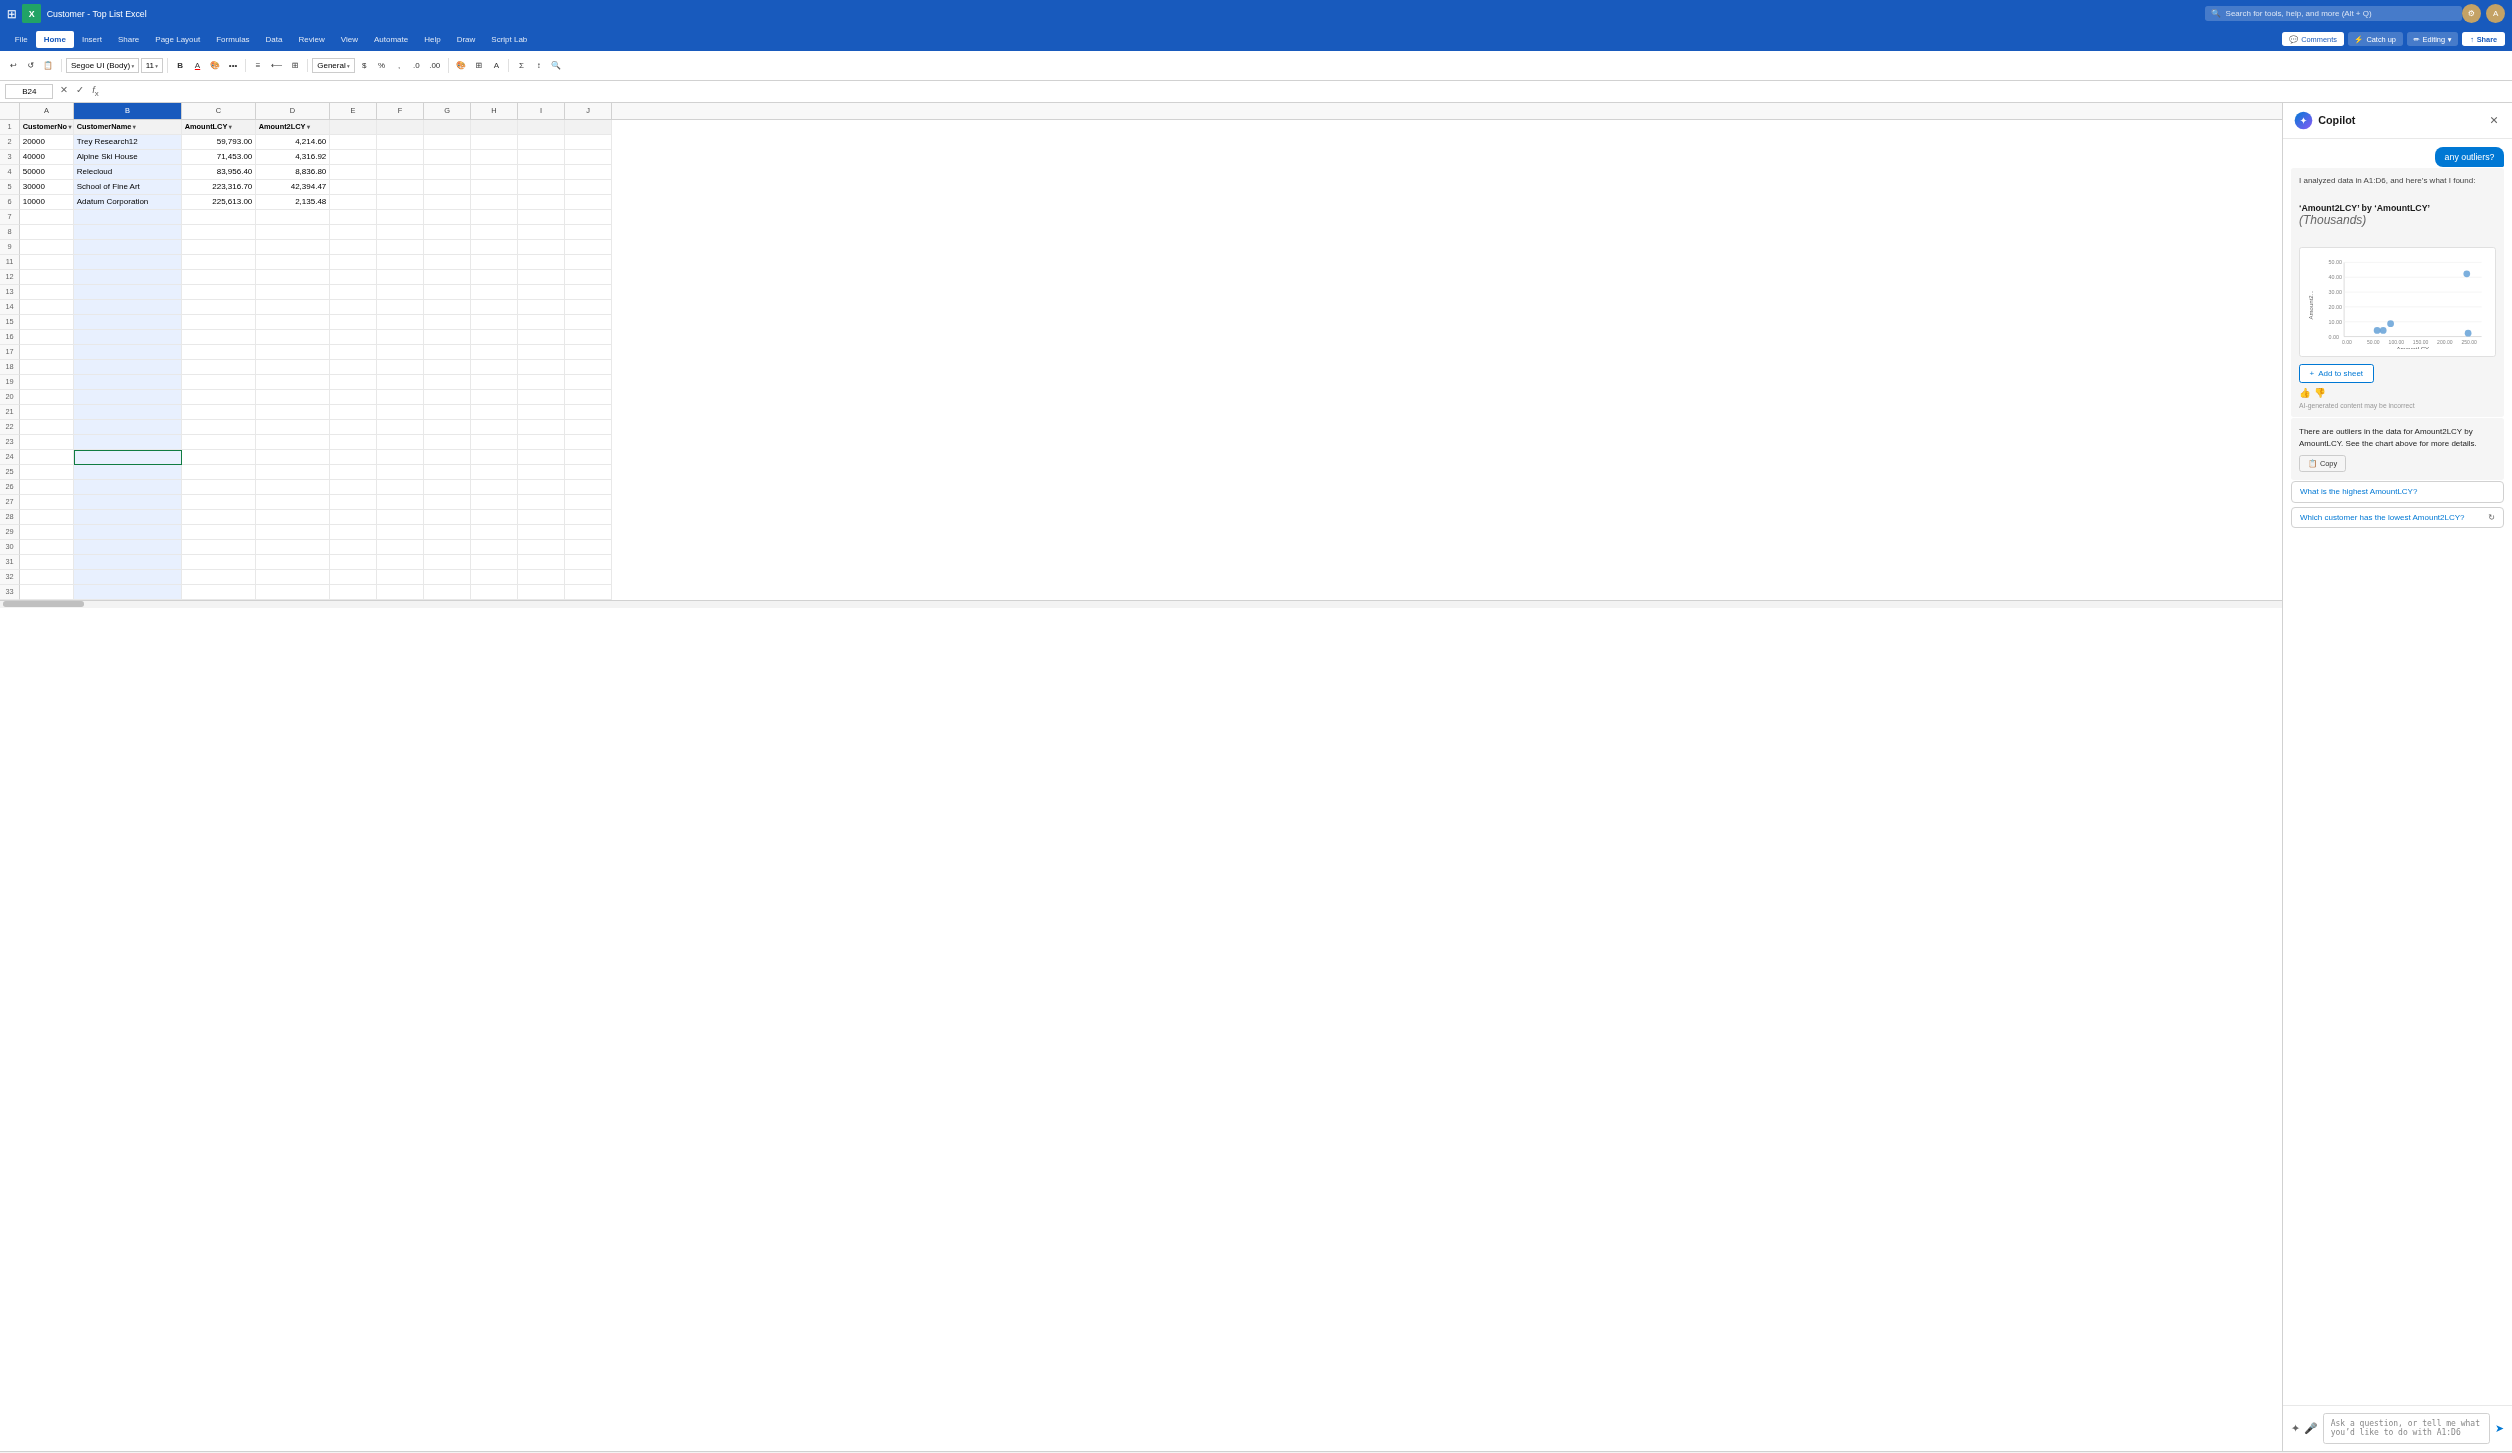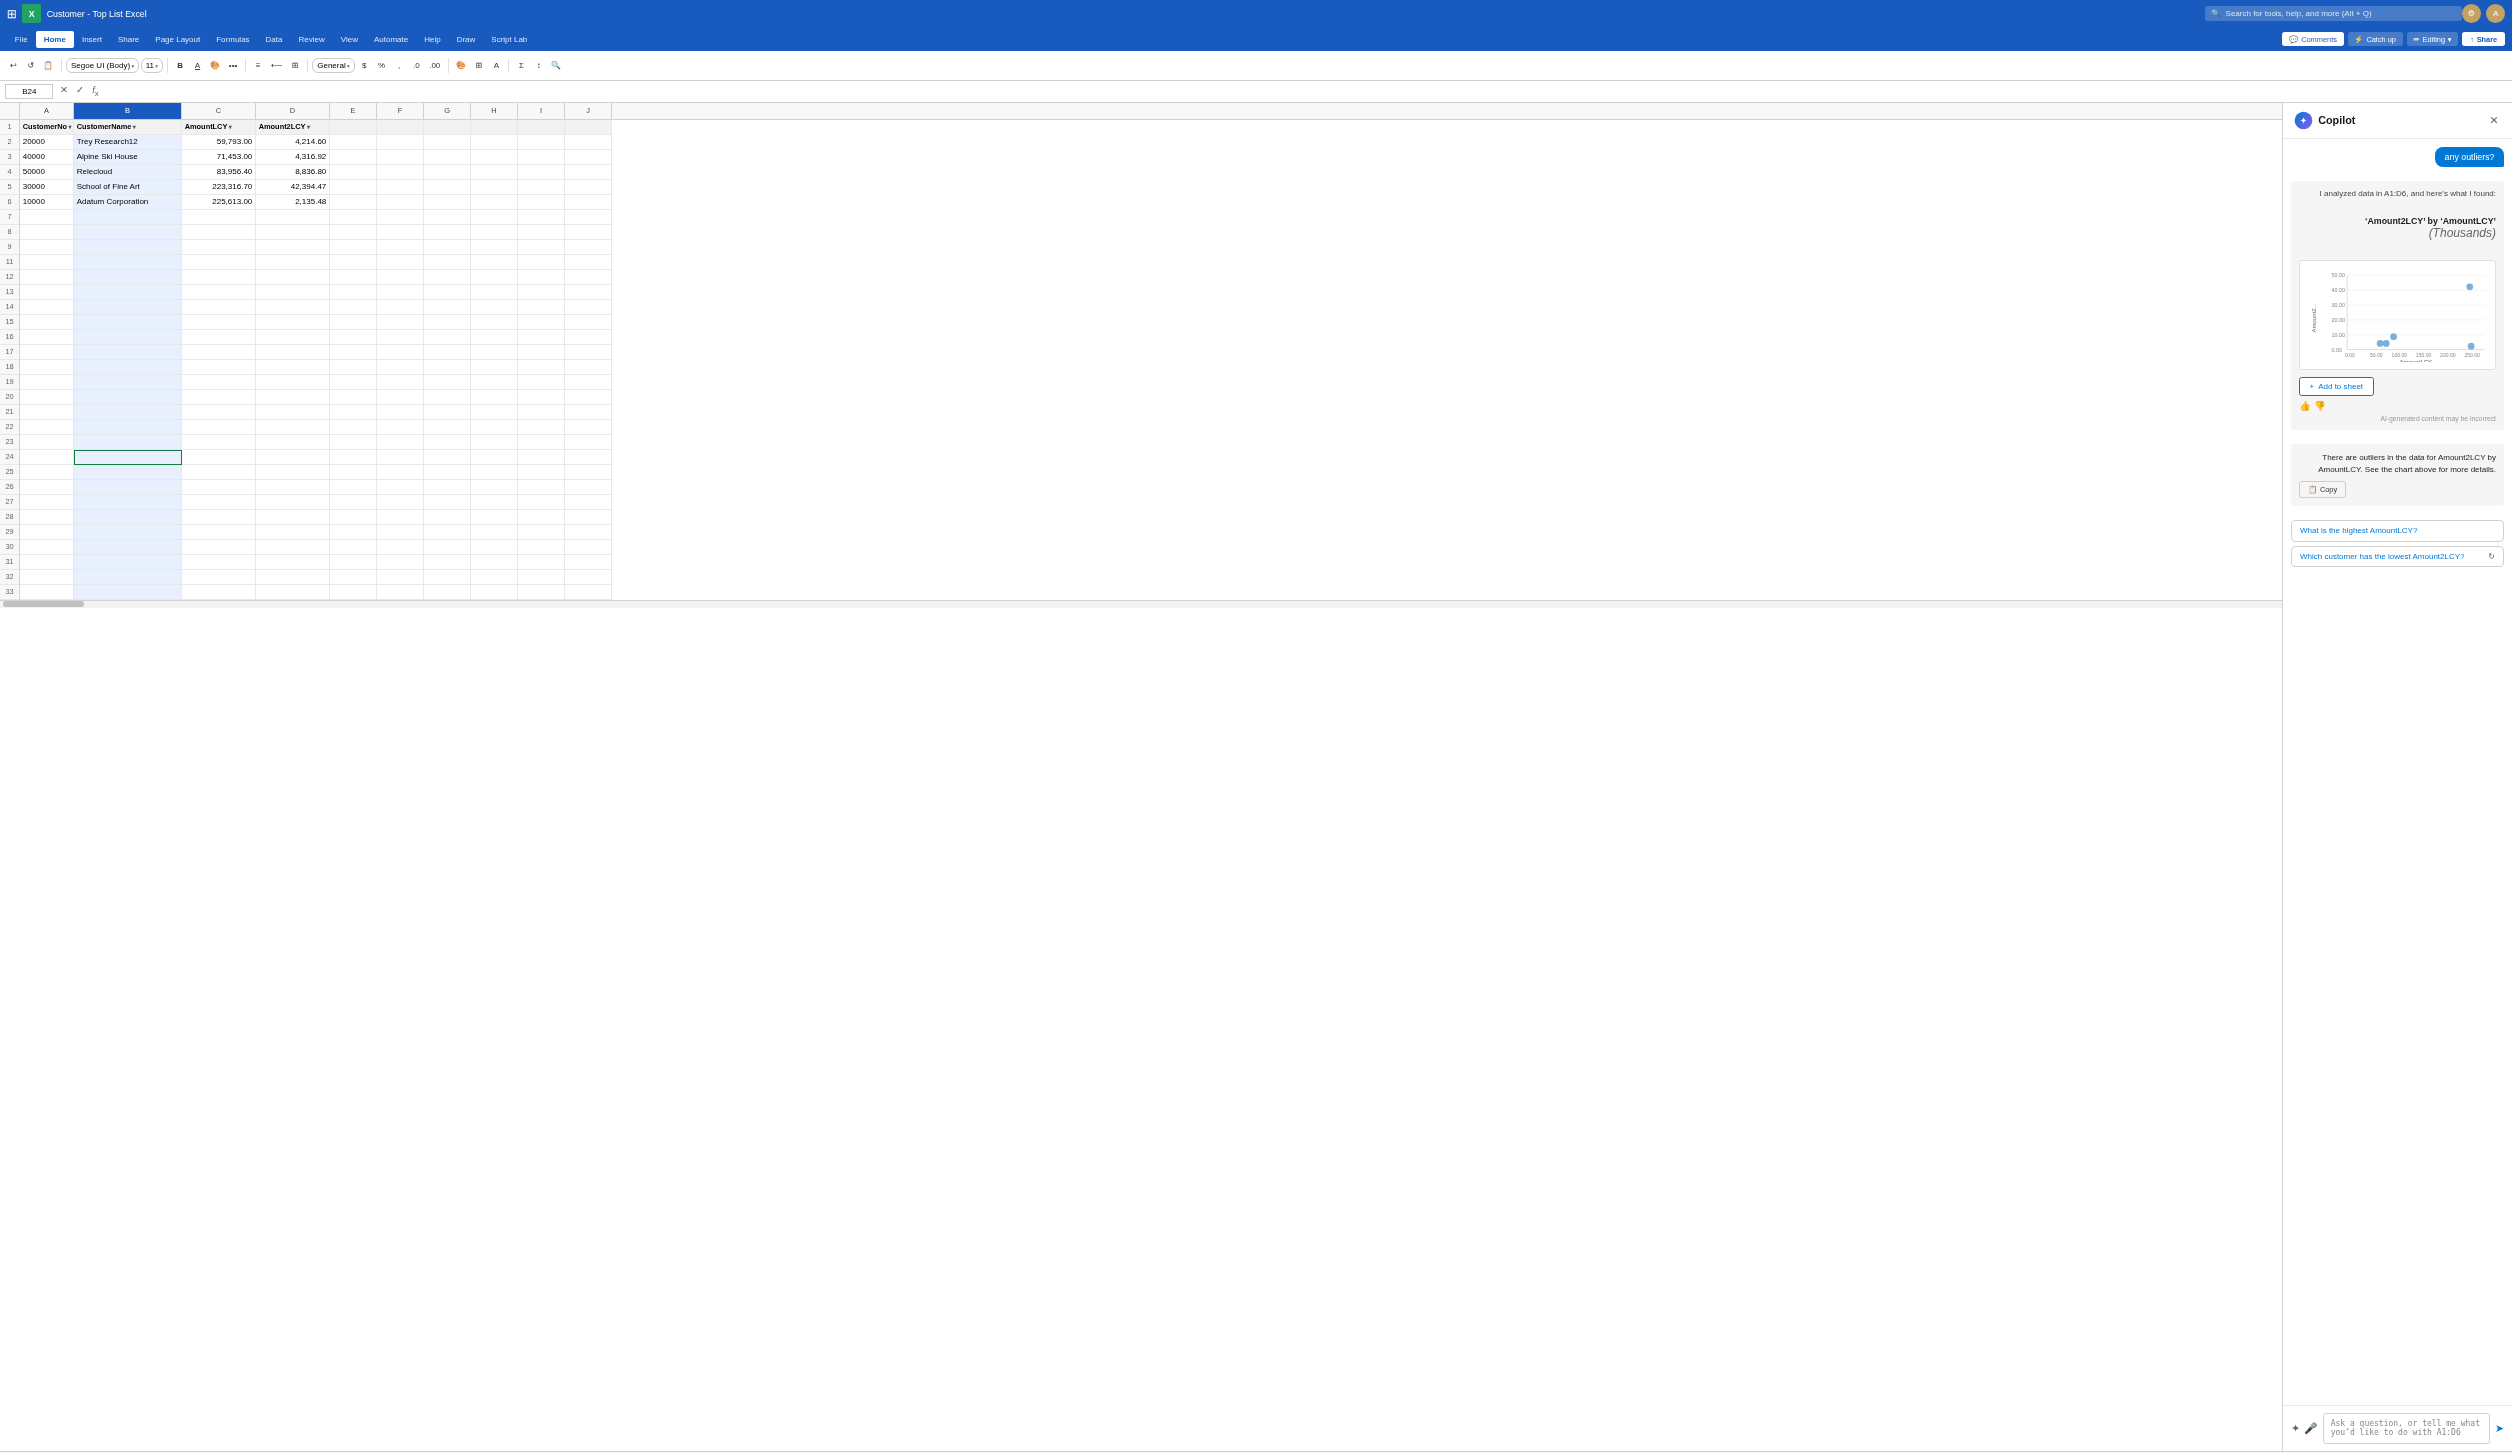--- a/index.html
+++ b/index.html
@@ -37,21 +37,21 @@
 
     
     .toolbar {
       display: flex; align-items: center; height: 30px; background: white;
       border-bottom: 0.7px solid #d1d1d1; padding: 0 5.4px; gap: 2.7px; flex-wrap: nowrap; overflow: hidden;
     }
     .toolbar-group { display: flex; align-items: center; gap: 1.4px; border-right: 0.7px solid #e0e0e0; padding-right: 4px; margin-right: 1.4px; }
     .toolbar-group:last-child { border-right: none; }
     .tb-btn { display: flex; align-items: center; justify-content: center; padding: 2px 3.4px; border-radius: 2px; cursor: pointer; color: #333; font-size: 8px; min-width: 16px; }
     .tb-btn.bold { font-weight: bold; }
-    .tb-dropdown { display: flex; align-items: center; gap: 1.4px; padding: 2px 4px; border: 0.7px solid #ccc; border-radius: 6px; cursor: pointer; font-size: 8px; background: white; }
+    .tb-dropdown { display: flex; align-items: center; gap: 1.4px; padding: 2px 4px; border: 0.7px solid #ccc; border-radius: 0; cursor: pointer; font-size: 8px; background: white; }
     .tb-dropdown .arrow { font-size: 5.4px; color: #666; }
 
     
     .formula-bar {
       display: flex; align-items: center; height: 21.6px; background: white;
       border-bottom: 0.7px solid #d1d1d1; padding: 0 5.4px; gap: 4px;
     }
     .cell-ref { width: 48px; border: 0.7px solid #ccc; padding: 2px 4px; font-size: 8px; text-align: center; }
     .formula-icons { display: flex; gap: 2.7px; color: #666; font-size: 9.5px; }
     .formula-icon { cursor: pointer; padding: 1.4px 2.7px; }
@@ -116,21 +116,21 @@
       background: white; display: flex; flex-direction: column; height: 100%;
     }
     .copilot-header {
       display: flex; align-items: center; padding: 8px 10.8px;
       border-bottom: 0.7px solid #e8e8e8; gap: 5.4px;
     }
     .copilot-logo { width: 19px; height: 19px; }
     .copilot-title { font-size: 10.8px; font-weight: 600; color: #1a1a1a; flex: 1; }
     .copilot-close { font-size: 10.8px; color: #666; cursor: pointer; padding: 2.7px; }
 
-    .copilot-body { flex: 1; overflow-y: auto; padding: 8px; display: flex; flex-direction: column; gap: 14px; text-align: right; }
+    .copilot-body { flex: 1; overflow-y: auto; padding: 8px; display: flex; flex-direction: column; gap: 1px; }
 
     
     .chat-user {
       align-self: flex-end; background: #0078d4; color: white;
       border-radius: 8px 8px 1.4px 8px; padding: 5.4px 9.5px; font-size: 8.8px; max-width: 80%;
     }
     
     .chat-ai {
       background: #f5f5f5; border-radius: 2.7px; padding: 8px; font-size: 8px; color: #222;
     }

